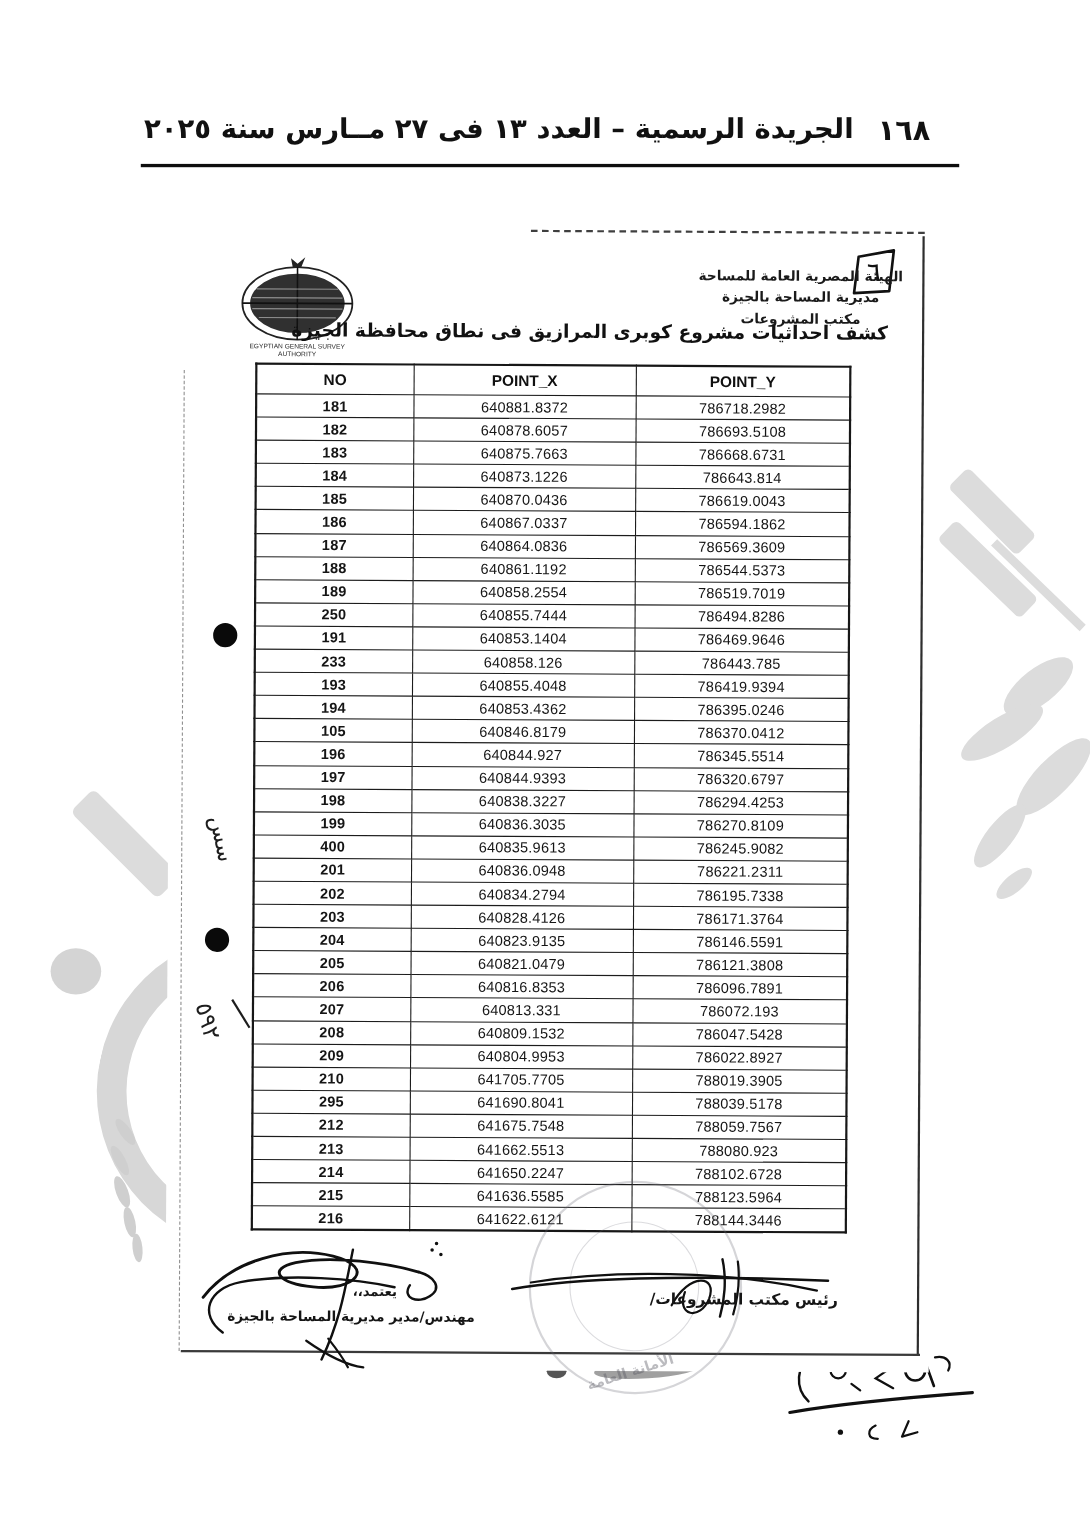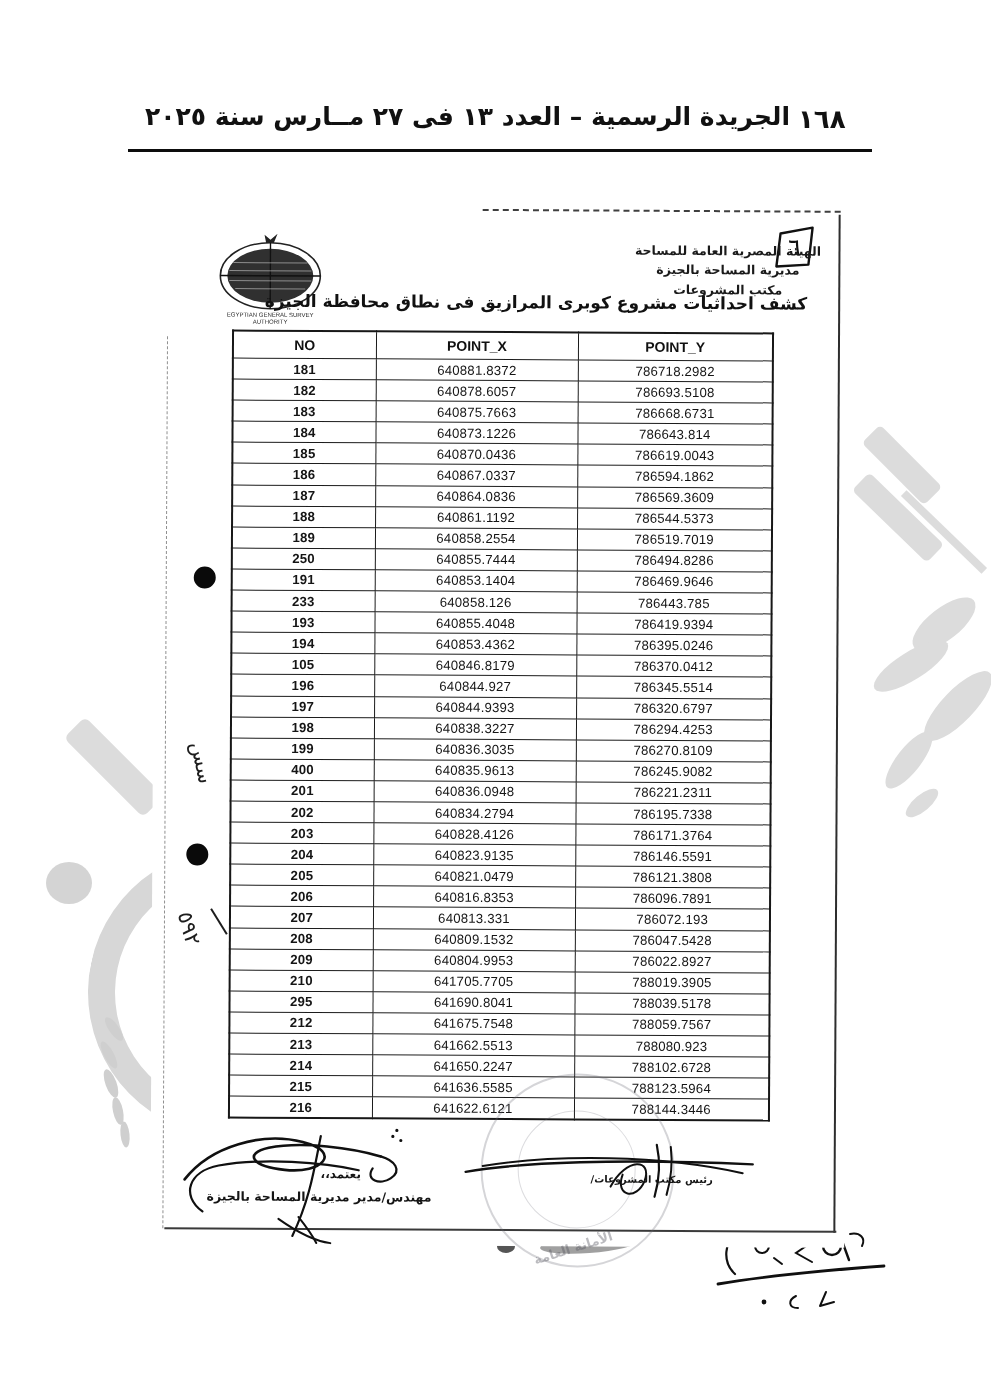--- a/index.html
+++ b/index.html
@@ -5,21 +5,21 @@
   html,body{margin:0;padding:0;}
   body{
     width:991px;height:1400px;position:relative;overflow:hidden;
     background:#ffffff;
     font-family:"DejaVu Sans","Liberation Sans",sans-serif;
   }
   .abs{position:absolute;}
 
   
   .gz-title{
-    left:290px;top:102px;width:500px;text-align:center;
+    left:276px;top:102px;width:500px;text-align:center;
     direction:rtl;font-size:25px;font-weight:700;color:#111;
     letter-spacing:.5px;white-space:nowrap;
   }
   .gz-num{left:798px;top:104px;font-size:26px;font-weight:700;color:#111;}
   .gz-rule{left:128px;top:149px;width:744px;height:3px;background:#0d0d0d;}
 
   
   .wm{background:#dcdcdc;z-index:0;}
   .wm-arc{
     left:88px;top:848px;width:235px;height:235px;border-radius:50%;
@@ -349,21 +349,21 @@
   <div class="abs stamp-inner"></div>
   <div class="abs stamp-txt">الأمانة العامة</div>
 
   <svg class="abs sig" style="left:310px;top:932px;" width="300" height="70" viewBox="0 0 300 70">
     <path d="M5 40 C 60 30, 160 26, 292 31" stroke-width="2.4"></path>
     <path d="M22 34 C 95 22, 200 22, 282 40" stroke-width="2"></path>
     <path d="M150 54 c 16 -30, 42 -28, 34 -6 c -8 20, -30 16, -22 -6" stroke-width="2"></path>
     <path d="M196 12 c 4 18, 2 38, -2 52" stroke-width="2.2"></path>
     <path d="M210 14 c 2 16, 0 34, -4 48" stroke-width="2"></path>
   </svg>
-  <div class="abs lbl" style="left:440px;top:973px;font-size:10px;">رئيس مكتب المشروعات/</div>
+  <div class="abs lbl" style="left:440px;top:973px;font-size:14px;">رئيس مكتب المشروعات/</div>
 
   <svg class="abs sig" style="left:20px;top:925px;" width="260" height="120" viewBox="0 0 260 120">
     <path d="M14 56 C 40 22, 92 8, 132 18 C 172 28, 152 50, 114 46 C 82 43, 72 30, 98 24 C 132 17, 182 24, 210 32" stroke-width="2.6"></path>
     <path d="M32 88 C 10 72, 18 48, 48 42 C 92 34, 152 38, 188 46" stroke-width="2.2"></path>
     <path d="M150 12 c -6 30, -10 62, -28 100" stroke-width="2.2"></path>
     <path d="M210 32 c 14 4, 22 14, 10 22 c -10 7, -26 2, -18 -10" stroke-width="2.2"></path>
     <circle cx="222" cy="12" r="1.6" fill="#101010"></circle>
     <circle cx="230" cy="16" r="1.6" fill="#101010"></circle>
     <circle cx="226" cy="6" r="1.6" fill="#101010"></circle>
   </svg>

